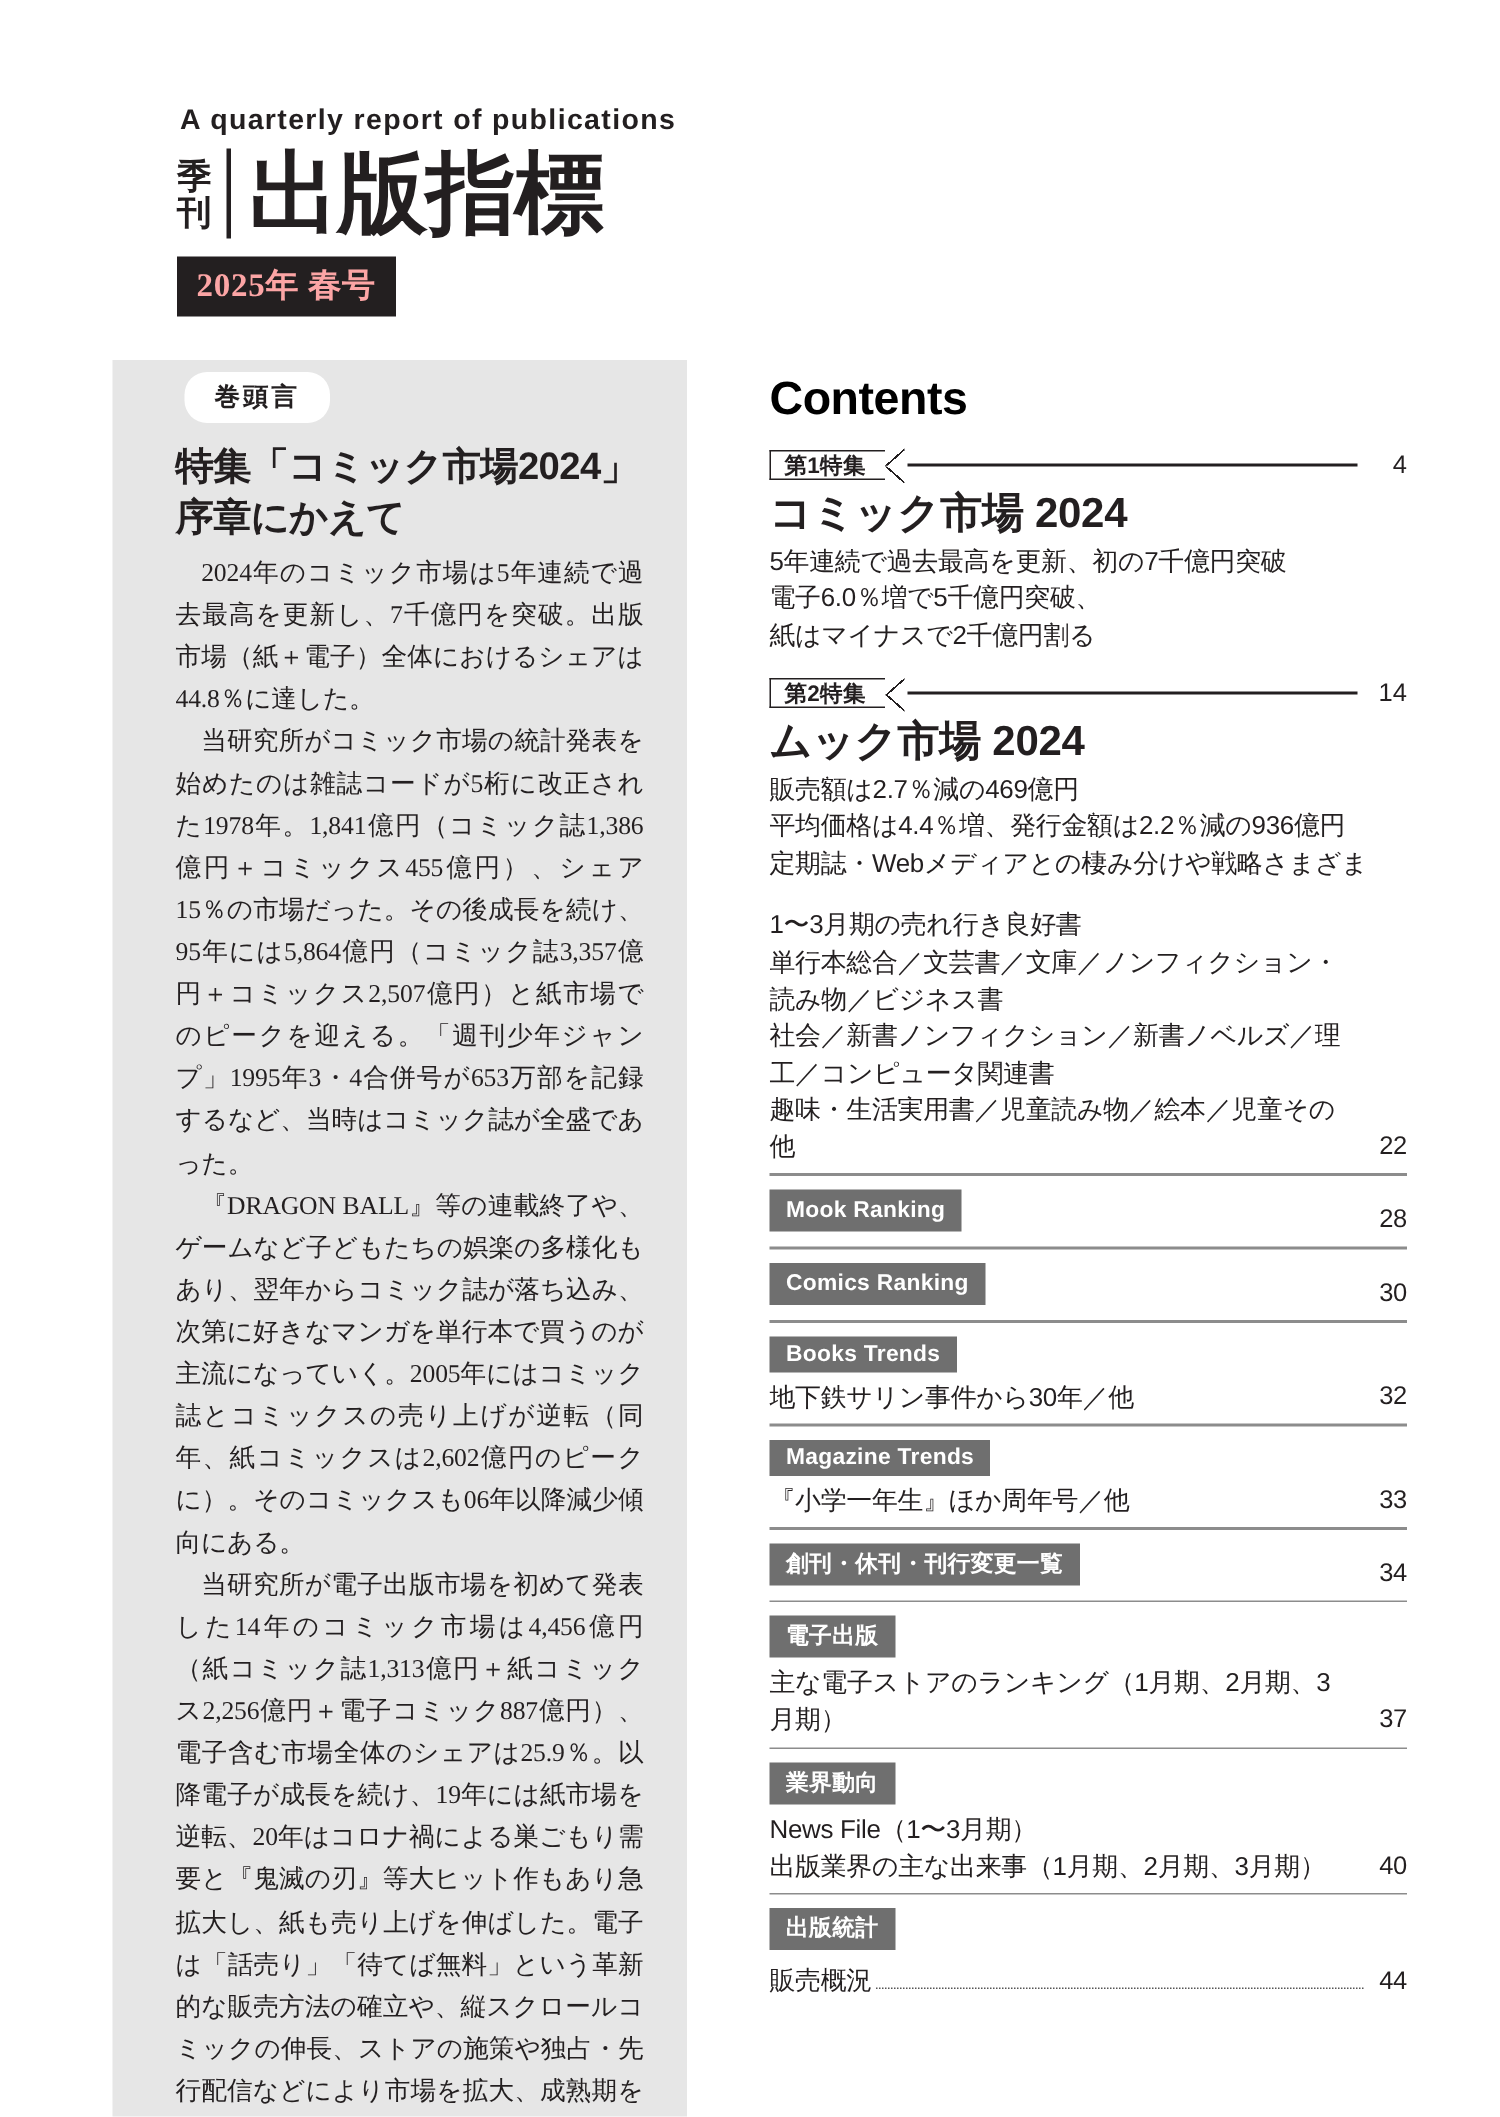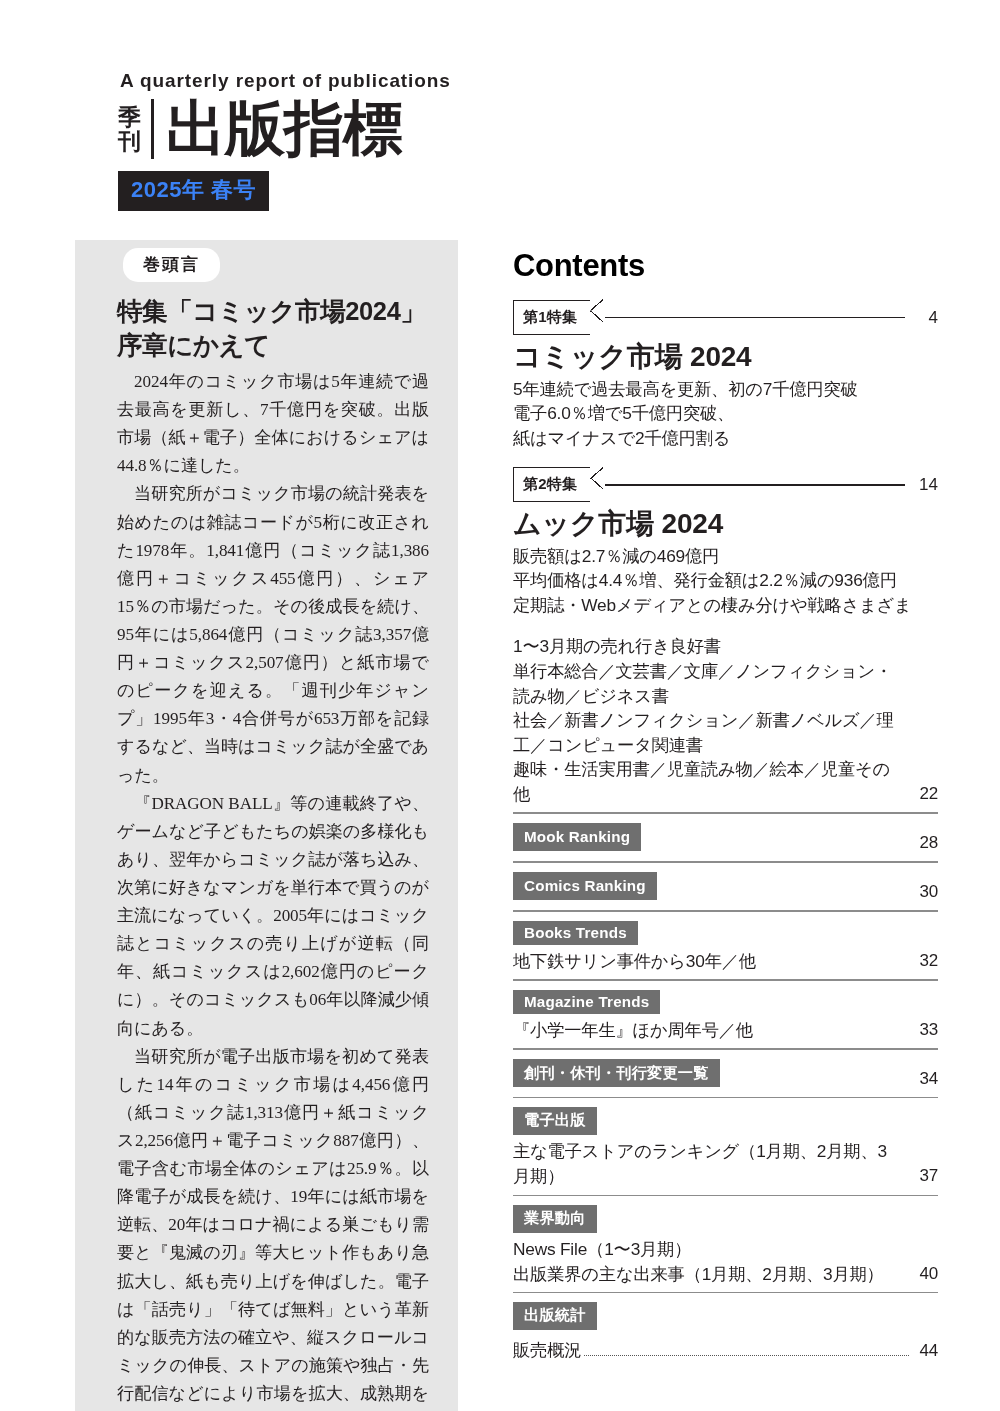--- a/index.html
+++ b/index.html
@@ -56,25 +56,26 @@
     font-size: 60px;
     font-weight: 800;
     line-height: 0.96;
     letter-spacing: -1px;
     white-space: nowrap;
   }
   #issue-badge {
     display: inline-block;
     margin-top: 11px;
     background: #231f20;
-    color: #3b82f6;
+    color: #fca5a5;
     font-size: 22px;
     font-weight: 700;
     letter-spacing: 0.5px;
     padding: 4px 13px 6px 13px;
+    font-family: Liberation Serif, serif;
   }
 
   
   #editorial-panel {
     position: absolute;
     left: 75px;
     top: 240px;
     width: 383px;
     height: 1336px;
     background: #e6e6e6;
@@ -135,21 +136,21 @@
   .feature { margin-bottom: 17px; }
   .feature-tagline {
     display: flex;
     align-items: center;
     margin-bottom: 5px;
   }
   .tag-pent {
     position: relative;
     border: 1.6px solid #231f20;
     border-right: none;
-    height: 35px;
+    height: 20px;
     display: flex;
     align-items: center;
     padding: 0 13px 0 9px;
     font-size: 15px;
     font-weight: 700;
     letter-spacing: 0.2px;
     box-sizing: border-box;
   }
   .tag-pent::after {
     content: "";

